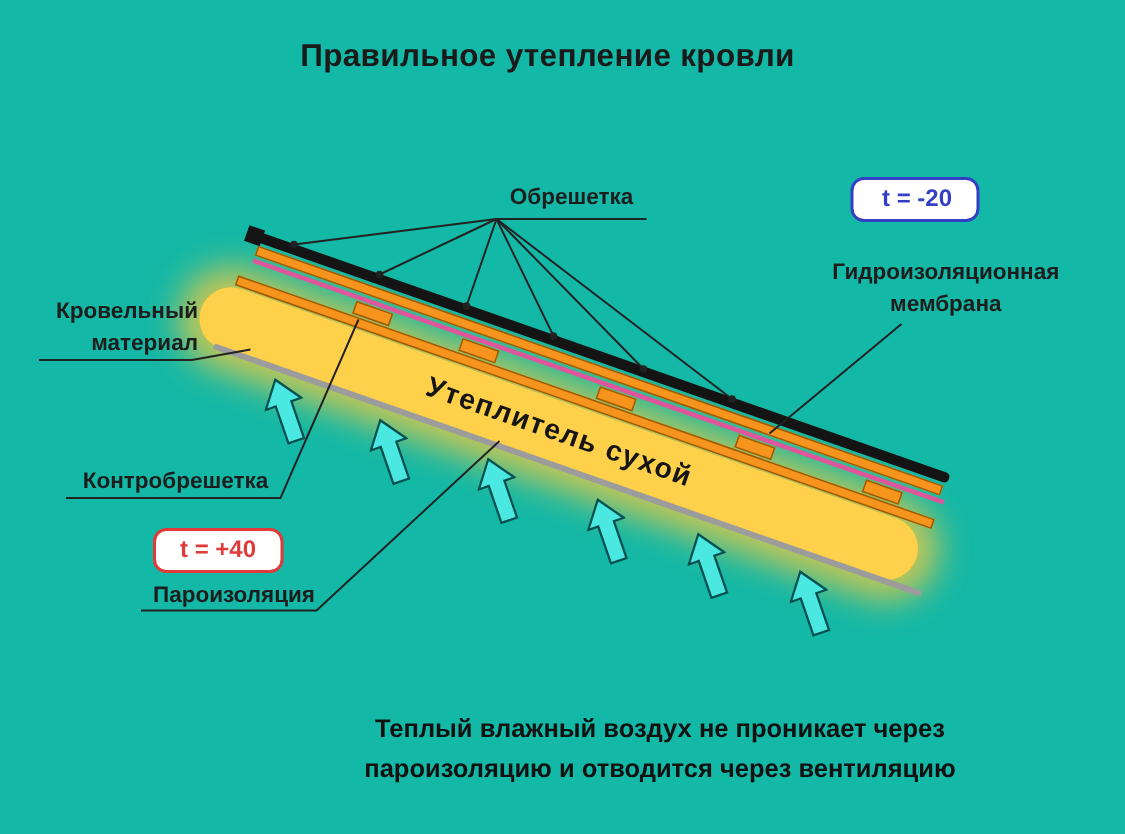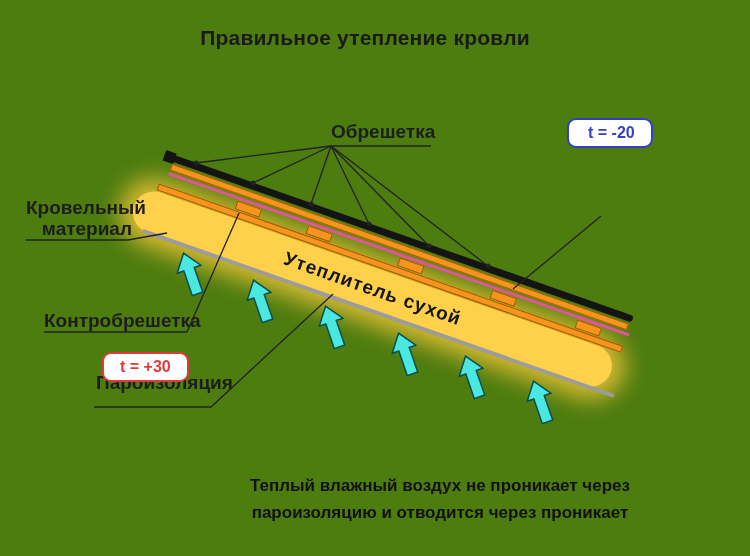--- a/index.html
+++ b/index.html
@@ -1,17 +1,17 @@
 <!DOCTYPE html>
 <html style="--roof-black: #141414; --orange: #F7941E; --membrane-pink: #E0559B; --yellow: #FFD04A; --vapor-gray: #9C9C9C; --arrow-cyan: #4AE8E0; --temp-cold-blue: #3340C4; --temp-warm-red: #E03A3A; --line-dark: #222222;"><head>
 <meta charset="utf-8">
 <style>
   html,body { margin:0; padding:0; background:#fff; }
   .canvas {
-    position:relative; width:750px; height:556px; background:#4d7c0f;
+    position:relative; width:750px; height:556px; background:#14b8a6;
     font-family:"Liberation Sans", sans-serif; overflow:hidden; color:#1a1a1a;
   }
   .title {
     position:absolute; top:26px; left:0; width:730px; text-align:center;
     font-size:21px; font-weight:bold; color:#1a1a1a; letter-spacing:.2px;
   }
   
   .connectors { position:absolute; left:0; top:0; z-index:4; pointer-events:none; }
   .connectors line, .connectors polyline { stroke:var(--line-dark,#222); stroke-width:1.3; fill:none; }
   .connectors circle { fill:var(--line-dark,#222); }
@@ -32,26 +32,26 @@
   .insulation {
     left:-6px; top:40px; width:505px; height:42px;
     background:var(--yellow,#FFD04A); border-radius:24px;
     box-shadow:0 0 22px 14px rgba(255,203,60,.75);
     display:flex; align-items:center; justify-content:center;
   }
   .insulation-label { font-size:19px; font-weight:bold; color:#151515; letter-spacing:1px; }
   .vapor { left:10px; top:80px; width:500px; height:4px; background:var(--vapor-gray,#9C9C9C); border-radius:2px; }
 
   
-  .lbl { position:absolute; font-size:19px; font-weight:bold; color:#1d1d1d; z-index:5; line-height:21px; }
+  .lbl { position:absolute; font-size:15px; font-weight:bold; color:#1d1d1d; z-index:5; line-height:21px; }
   .lbl-lathing   { left:331px; top:121px; width:100px; text-align:center; }
   .lbl-membrane  { left:543px; top:171px; width:175px; text-align:center; }
   .lbl-roofing   { left:26px;  top:197px; width:106px; text-align:right; }
   .lbl-counter   { left:44px;  top:310px; width:146px; text-align:center; }
-  .lbl-vapor     { left:96px;  top:372px; width:120px; text-align:left; }
+  .lbl-vapor     { left:96px;  top:386px; width:120px; text-align:center; }
 
   .badge {
     position:absolute; z-index:5; font-size:16px; font-weight:bold;
     padding:4px 16px; border-radius:9px; background:#fff;
   }
   .badge-cold { left:567px; top:118px; border:2px solid var(--temp-cold-blue,#3340C4); color:var(--temp-cold-blue,#3340C4);padding-left:19px; }
   .badge-warm { left:102px; top:352px; border:2px solid var(--temp-warm-red,#E03A3A); color:var(--temp-warm-red,#E03A3A); }
 
   
   .arrow { position:absolute; z-index:3; transform:rotate(-19deg); }
@@ -126,25 +126,26 @@
       <path d="M13.5 2 L26 19 L19 19 L19 45 L8 45 L8 19 L1 19 Z"></path>
     </svg>
   <svg class="arrow a5" width="27" height="47" viewBox="0 0 27 47">
       <path d="M13.5 2 L26 19 L19 19 L19 45 L8 45 L8 19 L1 19 Z"></path>
     </svg>
   <svg class="arrow a6" width="27" height="47" viewBox="0 0 27 47">
       <path d="M13.5 2 L26 19 L19 19 L19 45 L8 45 L8 19 L1 19 Z"></path>
     </svg>
 
   <div class="lbl lbl-lathing">Обрешетка</div>
+  <div class="lbl lbl-membrane">Гидроизоляционная мембрана</div>
   <div class="lbl lbl-roofing">Кровельный материал</div>
   <div class="lbl lbl-counter">Контробрешетка</div>
   <div class="lbl lbl-vapor">Пароизоляция</div>
 
   <div class="badge badge-cold">t = -20</div>
-  <div class="badge badge-warm">t = +30</div>
+  <div class="badge badge-warm">t = +40</div>
 
   <div class="caption">
     <div>Теплый влажный воздух не проникает через</div>
-    <div>пароизоляцию и отводится через проникает</div>
+    <div>пароизоляцию и отводится через вентиляцию</div>
   </div>
 
 </div>
 
 </body></html>

